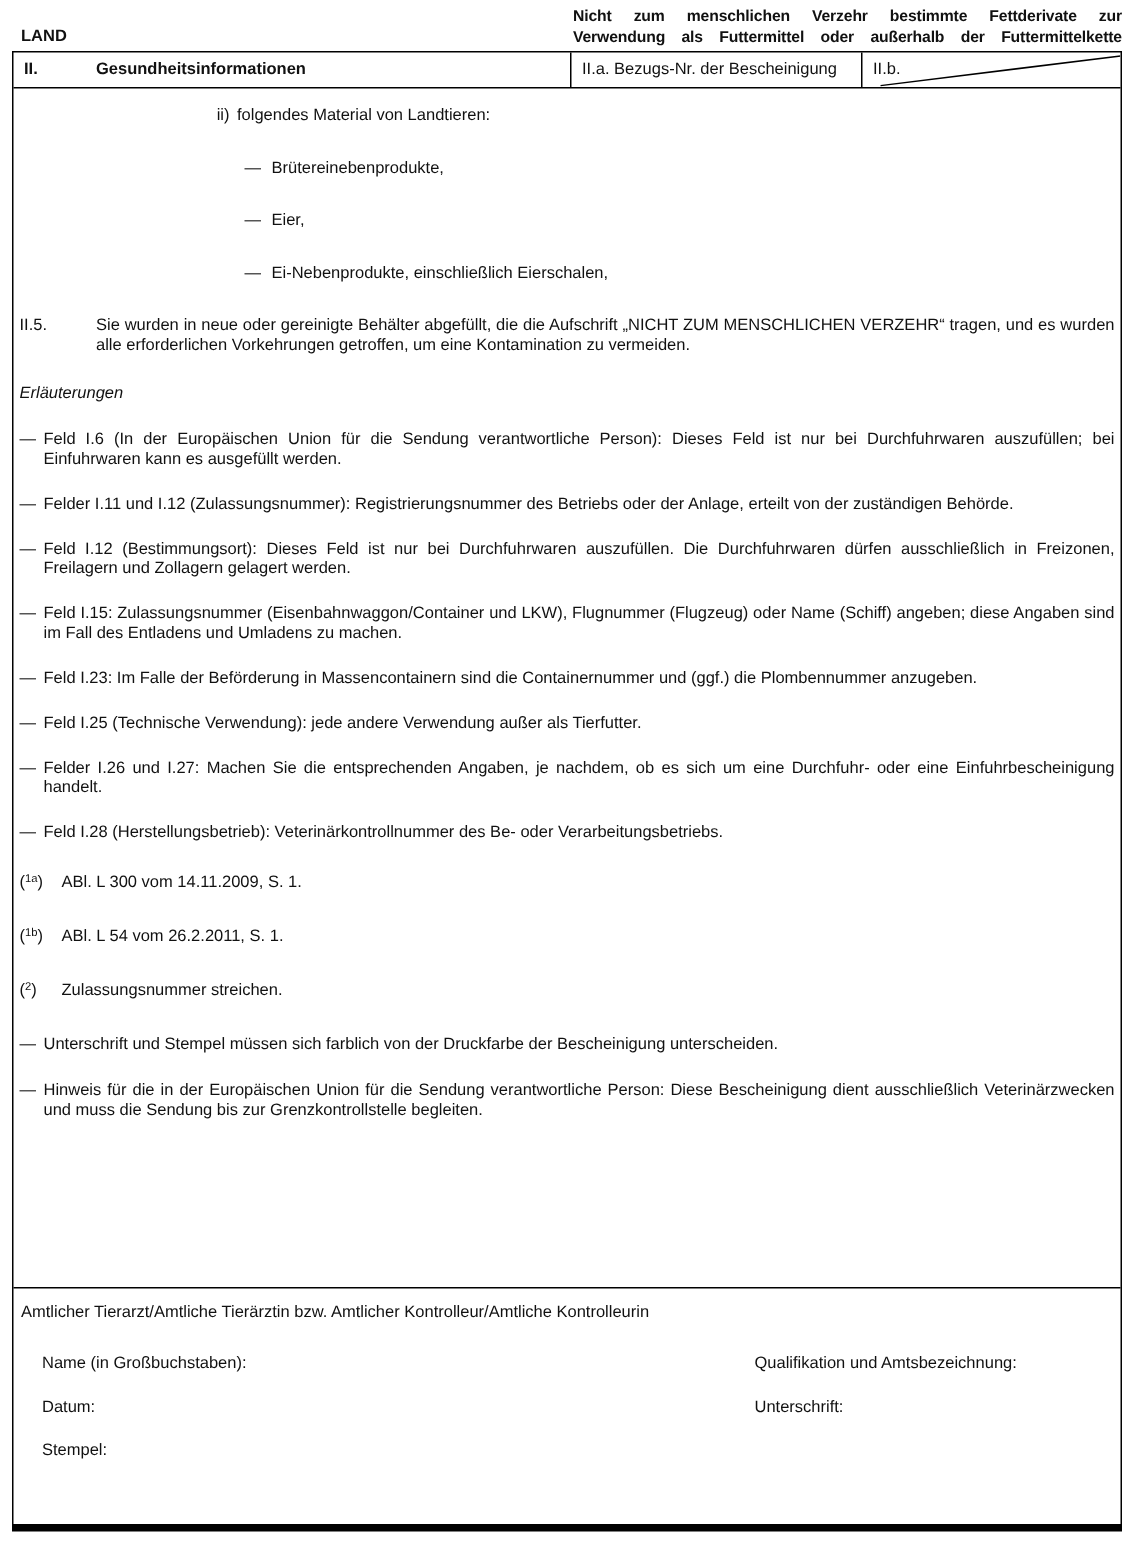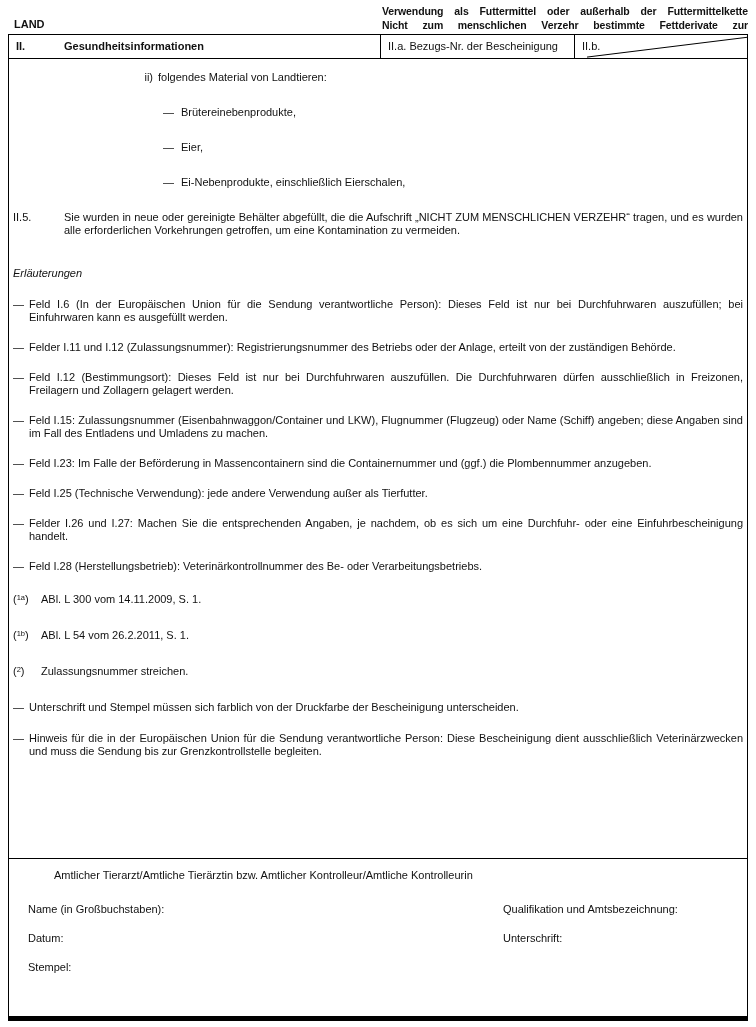--- a/index.html
+++ b/index.html
@@ -44,48 +44,48 @@
   .cell-iib { flex: 1; border-left: 1.5px solid #000; position: relative; }
   .cell-iib svg { position: absolute; left: 0; top: 0; width: 100%; height: 100%; }
 
   
   .body-cell { flex: 1; padding: 12px 4px 0 4px; overflow: hidden; }
   .roman-item { padding-left: 118px; display: flex; margin-bottom: 22px; }
   .roman-item .rlabel { flex: none; width: 22px; text-align: right; margin-right: 5px; }
   .roman-item .rtext { flex: 1; text-align: left; }
   .dash-sub { padding-left: 150px; display: flex; margin-bottom: 22px; }
   .dash-sub .dash { flex: none; width: 18px; }
-  .clause { display: flex; margin-bottom: 30px; }
+  .clause { display: flex; margin-bottom: 19px; }
   .clause .clabel { flex: none; width: 51px; }
   .clause .ctext { flex: 1; text-align: justify; }
   .notes-heading { font-style: italic; margin-bottom: 18px; }
   .part-heading { font-weight: bold; margin-bottom: 17px; }
   .dash-item { display: flex; margin-bottom: 17px; }
   .dash-item .dash { flex: none; width: 16px; }
   .dash-item .dtext { flex: 1; text-align: justify; }
   .footnote { display: flex; margin-bottom: 23px; }
   .footnote .fmark { flex: none; width: 28px; }
   .footnote sup { font-size: 7.5px; vertical-align: 3px; line-height: 0; }
 
   
   .sig-section { flex: none; height: 158px; border-top: 1.5px solid #000; padding: 10px 6px 0 5px; }
-  .officer-line { margin-bottom: 21px; margin-left: 40px; }
+  .officer-line { margin-bottom: 21px; }
   .sig-grid { padding-left: 14px; }
   .sig-row { display: flex; margin-bottom: 16px; }
   .sig-row .sleft { flex: none; width: 475px; }
   .sig-row .sright { flex: 1; }
 </style>
 </head>
 <body>
 
 <div class="page-header">
   <div class="country-label">LAND</div>
   <div class="doc-title">
+    <div class="tline">Nicht zum menschlichen Verzehr bestimmte Fettderivate zur</div>
     <div class="tline">Verwendung als Futtermittel oder außerhalb der Futtermittelkette</div>
-    <div class="tline">Nicht zum menschlichen Verzehr bestimmte Fettderivate zur</div>
   </div>
 </div>
 
 <div class="doc-table">
 
   <div class="head-row">
     <div class="head-cell cell-section">
       <span class="sec-no">II.</span><span class="sec-title">Gesundheitsinformationen</span>
     </div>
     <div class="head-cell cell-ref">

